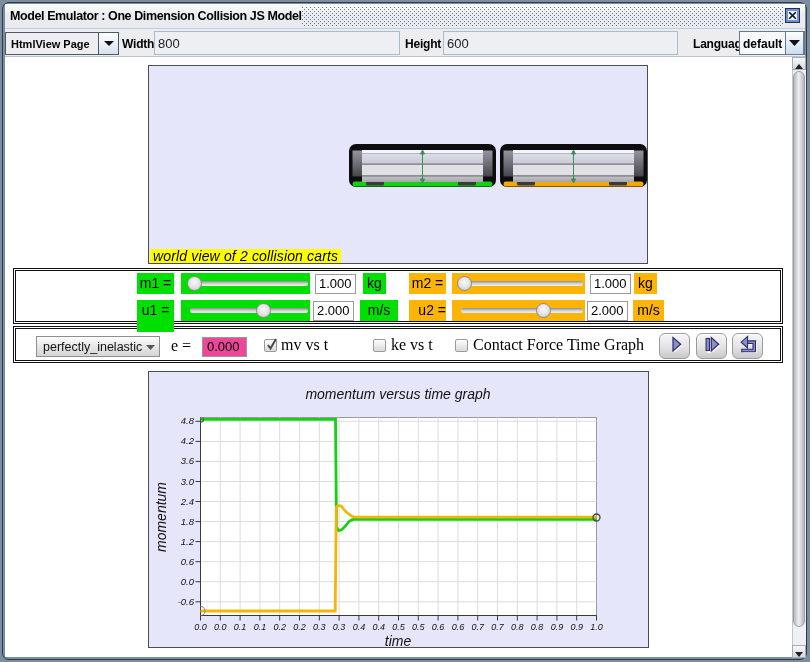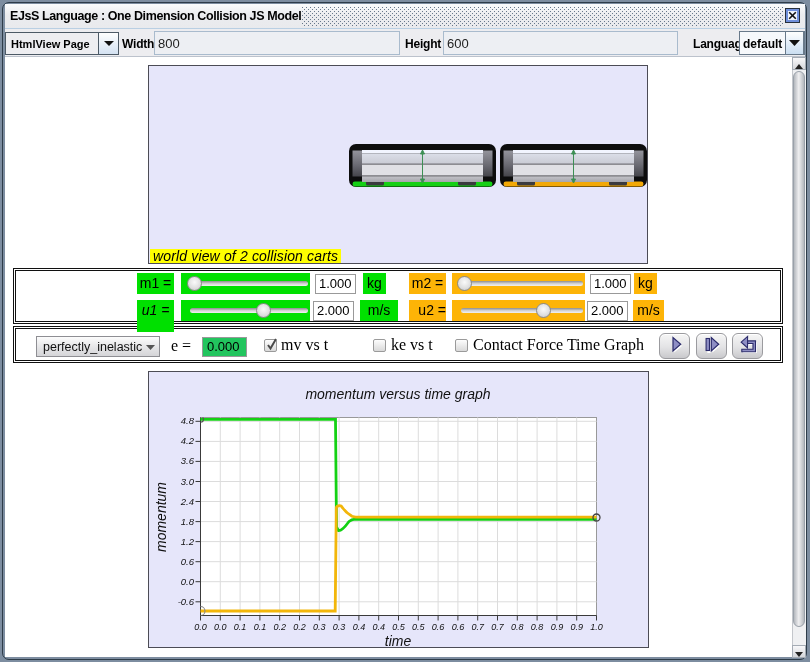--- a/index.html
+++ b/index.html
@@ -7,21 +7,21 @@
        background:#7d8da0;font-family:"Liberation Sans",sans-serif;}
   .abs{position:absolute;}
   .blk{box-sizing:border-box;}
 </style>
 </head>
 <body>
 
 <div class="abs blk" style="left:2px;top:2px;width:805px;height:658px;border:1px solid #2e3c49;border-radius:7px;"></div>
 
 <div class="abs blk" style="left:5px;top:4px;width:800px;height:25px;background:linear-gradient(180deg,#fbfcfd,#ebecef 45%,#e9eaed);border-bottom:1px solid #b9cfe3;">
-  <div class="abs" style="left:5px;top:5px;font-size:12.5px;letter-spacing:-0.4px;font-weight:bold;color:#000;">EJsS Language : One Dimension Collision JS Model</div>
+  <div class="abs" style="left:5px;top:5px;font-size:12.5px;letter-spacing:-0.4px;font-weight:bold;color:#000;">Model Emulator : One Dimension Collision JS Model</div>
   <svg class="abs" style="left:297px;top:3px;" width="481" height="19">
     <defs>
         <pattern id="bumps" width="4" height="4" patternUnits="userSpaceOnUse">
       <rect x="0" y="0" width="1" height="1" fill="#68788c"></rect>
       <rect x="2" y="2" width="1" height="1" fill="#68788c"></rect>
     </pattern>
       </defs>
     <rect width="481" height="19" fill="url(#bumps)"></rect>
   </svg>
 
@@ -151,21 +151,21 @@
 <div class="abs" style="left:363px;top:273px;width:23px;height:21px;background:#00e000;text-align:center;line-height:21px;font-size:14px;">kg</div>
 
 <div class="abs" style="left:409px;top:273px;width:37px;height:21px;background:#fdb407;text-align:center;line-height:21px;font-size:14px;">m2 =</div>
 <div class="abs" style="left:452px;top:273px;width:133px;height:21px;background:#fdb407;">
   <div class="abs blk" style="left:9px;top:8px;width:122px;height:5px;border-radius:3px;background:linear-gradient(180deg,#8e8e8e,#d6d6d6 55%,#f0f0f0);"></div>
   <div class="abs blk" style="left:5px;top:3px;width:15px;height:15px;border-radius:50%;border:1px solid #8a8a8a;background:radial-gradient(circle at 50% 40%,#fafafa,#dedede 60%,#bdbdbd);"></div>
 </div>
 <div class="abs blk" style="left:590px;top:274px;width:41px;height:20px;border:1px solid #999;background:#fff;font-size:13px;line-height:18px;padding-left:3px;">1.000</div>
 <div class="abs" style="left:634px;top:273px;width:23px;height:21px;background:#fdb407;text-align:center;line-height:21px;font-size:14px;">kg</div>
 
-<div class="abs" style="left:137px;top:300px;width:37px;height:32px;background:#00e000;text-align:center;line-height:21px;font-size:14px;font-style:italic;">u1 =</div>
+<div class="abs" style="left:137px;top:300px;width:37px;height:32px;background:#00e000;text-align:center;line-height:21px;font-size:14px;">u1 =</div>
 <div class="abs" style="left:181px;top:300px;width:129px;height:21px;background:#00e000;">
   <div class="abs blk" style="left:9px;top:8px;width:118px;height:5px;border-radius:3px;background:linear-gradient(180deg,#8e8e8e,#d6d6d6 55%,#f0f0f0);"></div>
   <div class="abs blk" style="left:75px;top:3px;width:15px;height:15px;border-radius:50%;border:1px solid #8a8a8a;background:radial-gradient(circle at 50% 40%,#fafafa,#dedede 60%,#bdbdbd);"></div>
 </div>
 <div class="abs blk" style="left:313px;top:301px;width:41px;height:20px;border:1px solid #999;background:#fff;font-size:13px;line-height:18px;padding-left:3px;">2.000</div>
 <div class="abs" style="left:360px;top:300px;width:38px;height:21px;background:#00e000;text-align:center;line-height:21px;font-size:14px;">m/s</div>
 
 <div class="abs" style="left:409px;top:300px;width:37px;height:21px;background:#fdb407;text-align:right;line-height:21px;font-size:14px;">u2 =</div>
 <div class="abs" style="left:452px;top:300px;width:133px;height:21px;background:#fdb407;">
   <div class="abs blk" style="left:9px;top:8px;width:122px;height:5px;border-radius:3px;background:linear-gradient(180deg,#8e8e8e,#d6d6d6 55%,#f0f0f0);"></div>
@@ -174,21 +174,21 @@
 <div class="abs blk" style="left:587px;top:301px;width:41px;height:20px;border:1px solid #999;background:#fff;font-size:13px;line-height:18px;padding-left:3px;">2.000</div>
 <div class="abs" style="left:633px;top:300px;width:31px;height:21px;background:#fdb407;text-align:center;line-height:21px;font-size:14px;">m/s</div>
 
 <div class="abs blk" style="left:36px;top:336px;width:124px;height:21px;border:1px solid #8e8e93;border-radius:0;background:linear-gradient(180deg,#fcfcfc,#e3e3e5 60%,#d5d5d8);">
   <div class="abs" style="left:6px;top:2.5px;font-size:12.5px;color:#111;">perfectly_inelastic</div>
   <svg class="abs" style="right:3px;top:8px;" width="10" height="6">
       <polygon points="0,0 9,0 4.5,5" fill="#555"></polygon>
     </svg>
 </div>
 <div class="abs" style="left:171px;top:337px;font-family:'Liberation Serif',serif;font-size:16px;">e =</div>
-<div class="abs blk" style="left:202px;top:337px;width:45px;height:20px;border:1px solid #999;background:#22c55e;font-size:13px;line-height:18px;padding-left:4px;">0.000</div>
+<div class="abs blk" style="left:202px;top:337px;width:45px;height:20px;border:1px solid #999;background:#ec4899;font-size:13px;line-height:18px;padding-left:4px;">0.000</div>
 
 <div class="abs blk" style="left:264px;top:339px;width:13px;height:13px;border:1px solid #9a9a9a;border-radius:2px;background:linear-gradient(180deg,#fdfdfd,#d9d9d9);">
   <svg class="abs" style="left:0px;top:-3px;" width="14" height="16">
       <path d="M3,8 L5.5,11.5 L11,2" stroke="#4a4a4a" stroke-width="2" fill="none"></path>
     </svg>
 </div>
 <div class="abs" style="left:281px;top:336px;font-family:'Liberation Serif',serif;font-size:16px;">mv vs t</div>
 
 <div class="abs blk" style="left:373px;top:339px;width:13px;height:13px;border:1px solid #9a9a9a;border-radius:2px;background:linear-gradient(180deg,#fdfdfd,#d9d9d9);"></div>
 <div class="abs" style="left:391px;top:336px;font-family:'Liberation Serif',serif;font-size:16px;">ke vs t</div>

